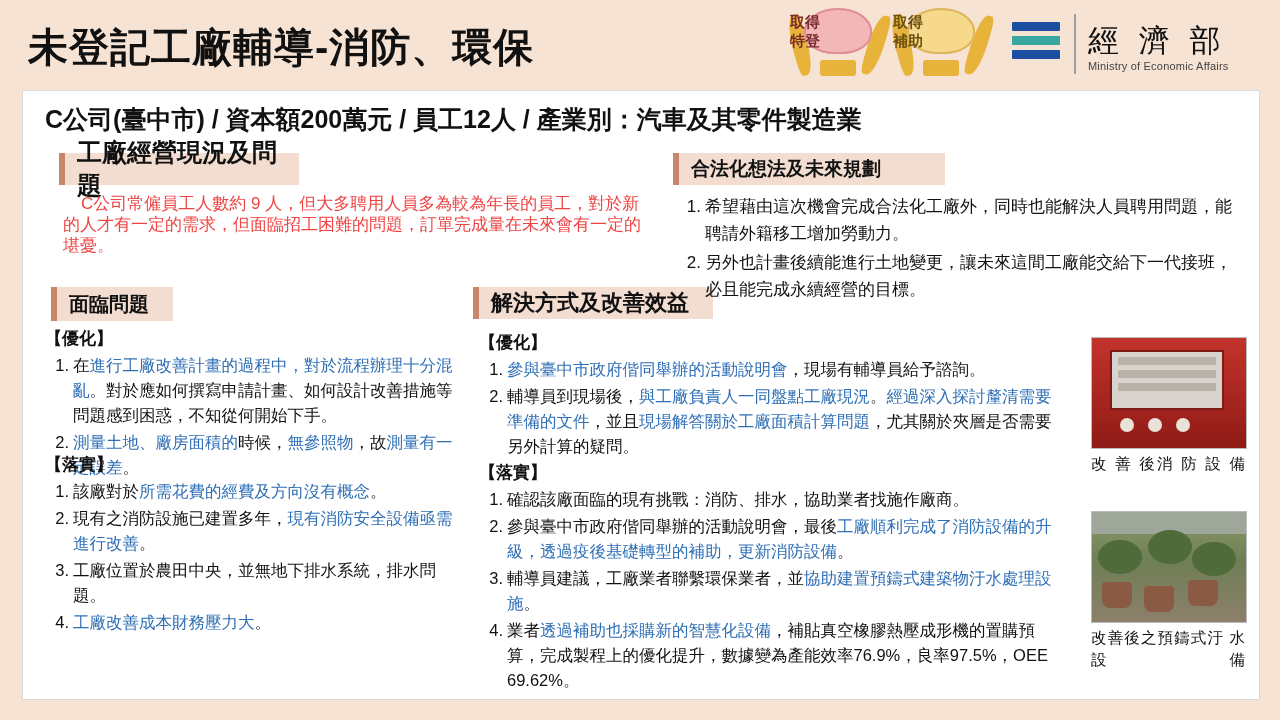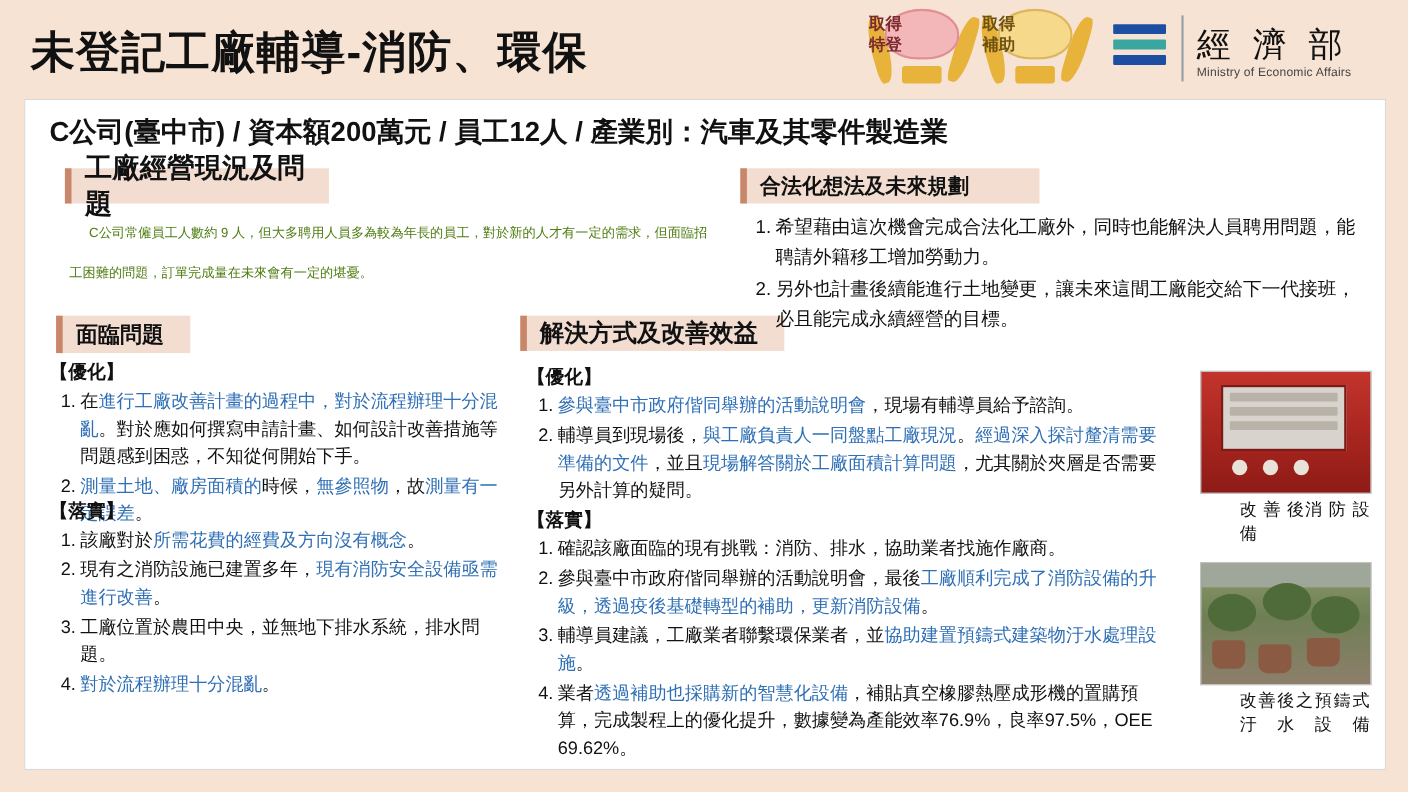--- a/index.html
+++ b/index.html
@@ -140,23 +140,23 @@
     padding: 0 12px;
     box-sizing: border-box;
   }
   .pill.p1 { left: 36px;  top: 62px;  width: 240px; height: 32px; font-size: 25px;}
   .pill.p2 { left: 650px; top: 62px;  width: 272px; height: 32px; font-size: 19px;}
   .pill.p3 { left: 28px;  top: 196px; width: 122px; height: 34px; font-size: 20px;}
   .pill.p4 { left: 450px; top: 196px; width: 240px; height: 32px; font-size: 22px;}
 
   .para {
     position: absolute;
-    font-size: 12px;
-    line-height: 37px;
-    color: #4d7c0f;
+    font-size: 17px;
+    line-height: 21px;
+    color: #ef4444;
   }
   .para.intro-left {
     left: 40px; top: 102px; width: 590px;
     text-indent: 18px;
   }
   .olist {
     position: absolute;
     margin: 0;
     padding: 0;
     list-style: none;
@@ -258,21 +258,20 @@
     left: 0; top: 0; width: 154px; height: 22px;
     background: #9fa79a;
   }
   .photo-caption {
     margin-top: 4px;
     font-size: 15.5px;
     line-height: 22px;
     color: #111;
     text-align: justify;
     text-align-last: justify;
-    margin-left: 36px;
   }
 </style>
 </head>
 <body>
 
 <div class="page">
 
   <div class="header">
     <div class="header-title">未登記工廠輔導-消防、環保</div>
 
@@ -327,21 +326,21 @@
     <ul class="olist left1" id="prob-opt">
         <li><span class="num">1.</span><span><span>在</span><span class="hl">進行工廠改善計畫的過程中，對於流程辦理十分混亂</span><span>。對於應如何撰寫申請計畫、如何設計改善措施等問題感到困惑，不知從何開始下手。</span></span></li>
         <li><span class="num">2.</span><span><span class="hl">測量土地、廠房面積的</span><span>時候，</span><span class="hl">無參照物</span><span>，故</span><span class="hl">測量有一定</span><span class="hl">誤差</span><span>。</span></span></li>
       </ul>
 
     <div class="sub-head l2">【落實】</div>
     <ul class="olist left2" id="prob-imp">
         <li><span class="num">1.</span><span><span>該廠對於</span><span class="hl">所需花費的經費及方向沒有概念</span><span>。</span></span></li>
         <li><span class="num">2.</span><span><span>現有之消防設施已建置多年，</span><span class="hl">現有消防安全設備亟需進行改善</span><span>。</span></span></li>
         <li><span class="num">3.</span><span><span>工廠位置於農田中央，並無地下排水系統，排水問題。</span></span></li>
-        <li><span class="num">4.</span><span><span class="hl">對於流程辦理十分混亂</span><span>。</span></span></li>
+        <li><span class="num">4.</span><span><span class="hl">工廠改善成本財務壓力大</span><span>。</span></span></li>
       </ul>
 
     <div class="sub-head r1">【優化】</div>
     <ul class="olist right1" id="sol-opt">
         <li><span class="num">1.</span><span><span class="hl">參與臺中市政府偕同舉辦的活動說明會</span><span>，現場有輔導員給予諮詢。</span></span></li>
         <li><span class="num">2.</span><span><span>輔導員到現場後，</span><span class="hl">與工廠負責人一同盤點工廠現況</span><span>。</span><span class="hl">經過深入探討釐清需要準備的文件</span><span>，並且</span><span class="hl">現場解答關於工廠面積計算問題</span><span>，尤其關於夾層是否需要另外計算的疑問。</span></span></li>
       </ul>
 
     <div class="sub-head r2">【落實】</div>
     <ul class="olist right2" id="sol-imp">

